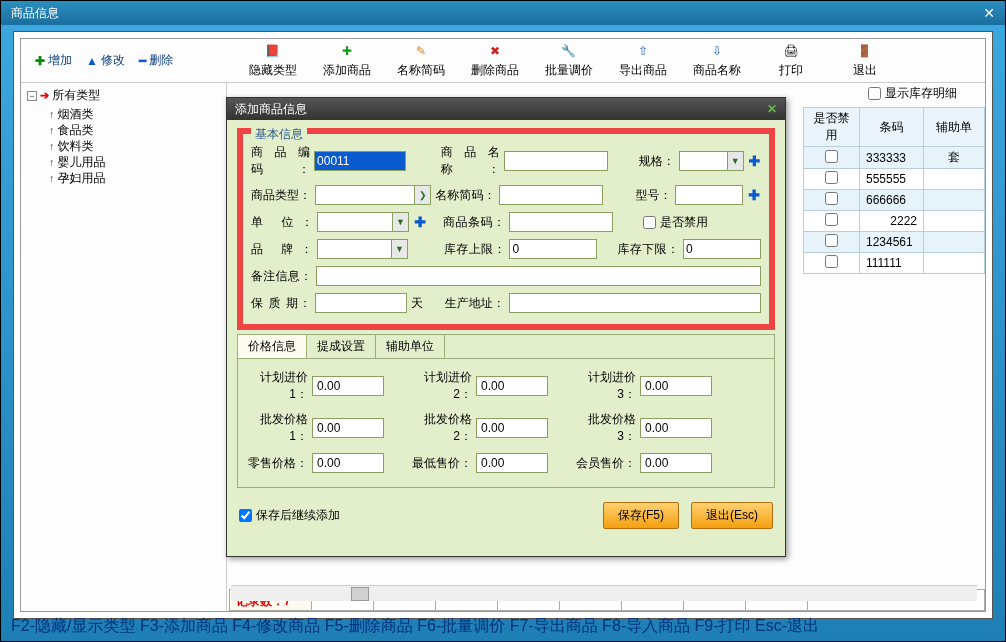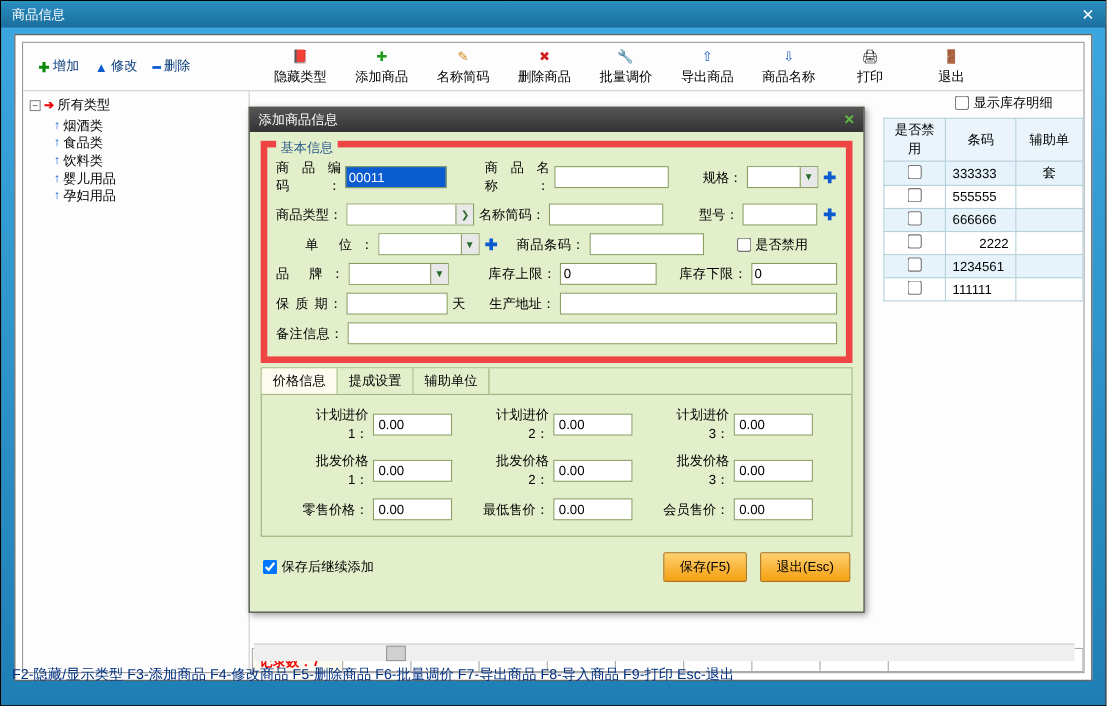--- a/index.html
+++ b/index.html
@@ -31,41 +31,41 @@
 .right-panel { flex: 1; position: relative; }
 .chk-row { position: absolute; top: 2px; right: 28px; display: flex; align-items: center; gap: 4px; }
 .table-area { position: absolute; top: 24px; left: 0; right: 0; bottom: 28px; }
 .tbl { border-collapse: collapse; position: absolute; right: 0; top: 0; }
 .tbl th, .tbl td { border: 1px solid #b5d0da; padding: 2px 6px; font-weight: normal; text-align: center; background: #fff; height: 17px; }
 .tbl th { background: #eaf4fa; }
 .tbl td.alt { background: #e6f3fb; }
 .status-bar { position: absolute; bottom: 0; left: 208px; right: 0; height: 22px; border: 1px solid #aaa; background: #fff; display: flex; align-items: center; }
 .status-cell { padding: 3px 6px; border-right: 1px solid #aaa; background: #fdfbf0; height: 100%; box-sizing: border-box; }
 .status-red { color: #e00; font-weight: bold; }
-.footer { position: absolute; bottom: 19px; left: 10px; right: 10px; color: #003080; font-size: 13px; height: 18px; display: flex; align-items: center; }
+.footer { position: absolute; bottom: 6px; left: 10px; right: 10px; color: #003080; font-size: 16px; height: 18px; display: flex; align-items: center; }
 
 .modal { position: absolute; left: 225px; top: 96px; width: 560px; height: 460px; background: #e3eecb; border: 1px solid #333; box-shadow: 2px 2px 6px rgba(0,0,0,0.4); z-index: 10; }
 .modal-title { height: 22px; background: linear-gradient(#555,#333); color: #fff; display: flex; justify-content: space-between; align-items: center; padding: 0 8px; }
 .mclose { color: #5fbf3f; font-weight: bold; cursor: pointer; }
 .fieldset { border: 6px solid #ef4444; margin: 8px 10px 4px 10px; padding: 10px 8px 4px 8px; position: relative; }
 .fieldset-title { position: absolute; top: -8px; left: 8px; background: #e3eecb; padding: 0 4px; color: #2a5a8a; }
-.frow { display: flex; align-items: center; margin-bottom: 7px; gap: 4px; justify-content: center; }
+.frow { display: flex; align-items: center; margin-bottom: 7px; gap: 4px; }
 .flabel { width: 62px; text-align: justify; text-align-last: justify; }
 .finput { height: 20px; border: 1px solid #8aa060; background: #fff; padding: 0 2px; }
 .finput.sel { background: #0a5ad0; color: #fff; }
 .combo { height: 20px; border: 1px solid #8aa060; background: #fff; display: inline-flex; }
 .combo input { border: none; outline: none; flex: 1; padding: 0 2px; width: 100%; }
 .combo-btn { width: 16px; background: #e8e8e8; border-left: 1px solid #8aa060; display: flex; align-items: center; justify-content: center; color: #2a6a2a; font-size: 9px; cursor: pointer; }
 .plus-icon { color: #0a5ad0; font-weight: bold; font-size: 14px; cursor: pointer; width: 14px; text-align: center; }
 .tabs { border: 1px solid #9ab078; margin: 4px 10px 8px 10px; padding-bottom: 6px; }
 .tabrow { display: flex; background: #e3eecb; border-bottom: 1px solid #9ab078; }
 .tab { padding: 3px 10px; border-right: 1px solid #9ab078; cursor: pointer; background: #fdfbf0; }
 .tab.inactive { background: #e3eecb; }
 .tabbody { padding: 10px 8px 0 8px; }
-.prow { display: flex; align-items: center; margin-bottom: 8px; gap: 4px; justify-content: center; }
+.prow { display: flex; align-items: center; margin-bottom: 8px; gap: 4px; }
 .plabel { width: 62px; text-align: right; }
 .pinput { width: 72px; height: 20px; border: 1px solid #8aa060; padding: 0 4px; }
 .modal-footer { display: flex; align-items: center; justify-content: flex-start; padding: 6px 12px; gap: 12px; }
 .chk-save { display: flex; align-items: center; gap: 4px; flex: 1; }
 .obtn { background: linear-gradient(#ffd070,#f5a010); border: 1px solid #b07010; padding: 4px 14px; cursor: pointer; border-radius: 2px; }
 .status-grid { display:flex; height:100%; }
 .status-grid > div { width:62px; border-right:1px solid #aaa; }
 .scrollbar-bottom { position: absolute; bottom: 10px; left: 210px; right: 8px; height: 16px; background: #efefef; border-top: 1px solid #ccc; }
 .scroll-thumb { position: absolute; left: 120px; width: 18px; height: 14px; top: 1px; background: #d0d0d0; border: 1px solid #999; }
 </style>
@@ -302,32 +302,32 @@
           </div>
         <span style="width:28px"></span>
         <span class="flabel">库存上限：</span>
         <input class="finput" style="width: 88px;" value="0">
         <span style="width:12px"></span>
         <span class="flabel">库存下限：</span>
         <input class="finput" style="width: 78px;" value="0">
       </div>
 
       <div class="frow">
+        <span class="flabel">备注信息：</span>
+        <input class="finput" style="width: 452px;">
+      </div>
+
+      <div class="frow">
         <span class="flabel">保 质 期：</span>
         <input class="finput" style="width: 92px;">
         <span style="width:12px">天</span>
         <span style="width:14px"></span>
         <span class="flabel">生产地址：</span>
         <input class="finput" style="width: 260px;">
       </div>
-
-      <div class="frow">
-        <span class="flabel">备注信息：</span>
-        <input class="finput" style="width: 452px;">
-      </div>
     </div>
 
     <div class="tabs">
       <div class="tabrow">
         <div class="tab">价格信息</div>
         <div class="tab inactive">提成设置</div>
         <div class="tab inactive">辅助单位</div>
       </div>
       <div class="tabbody">
         <div class="prow">

